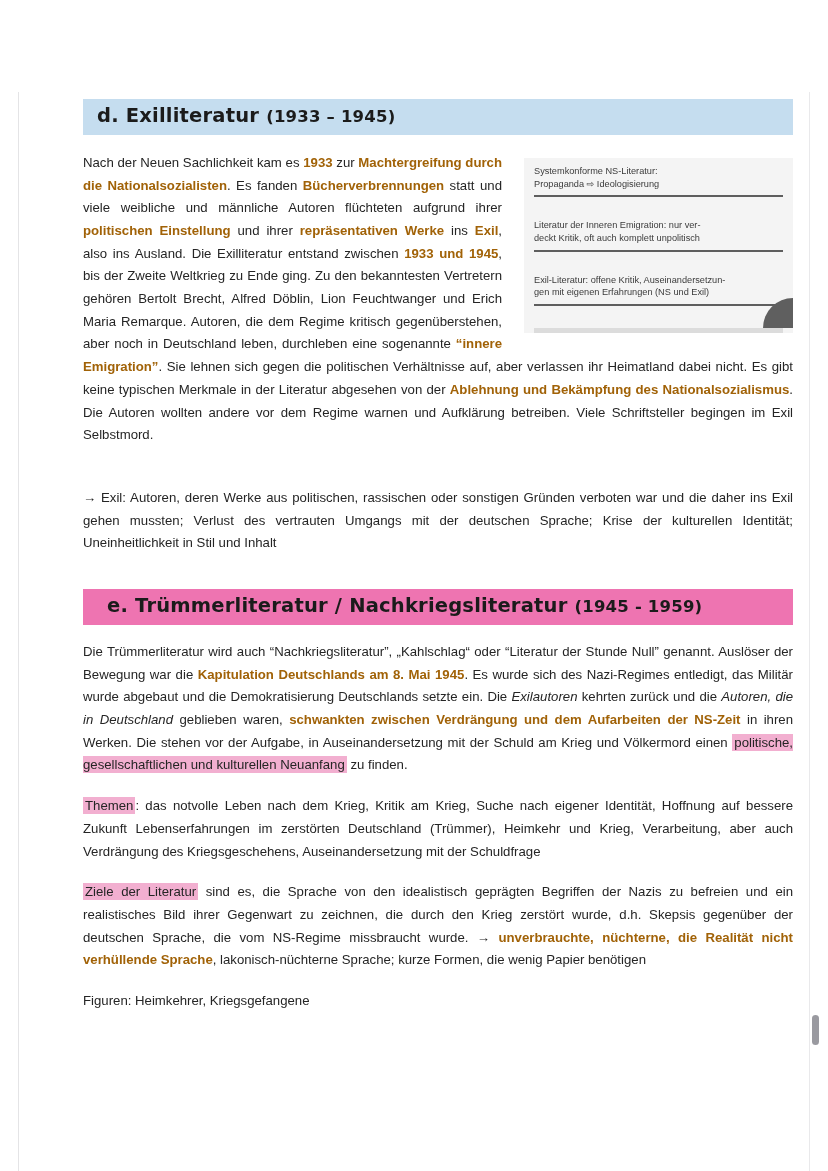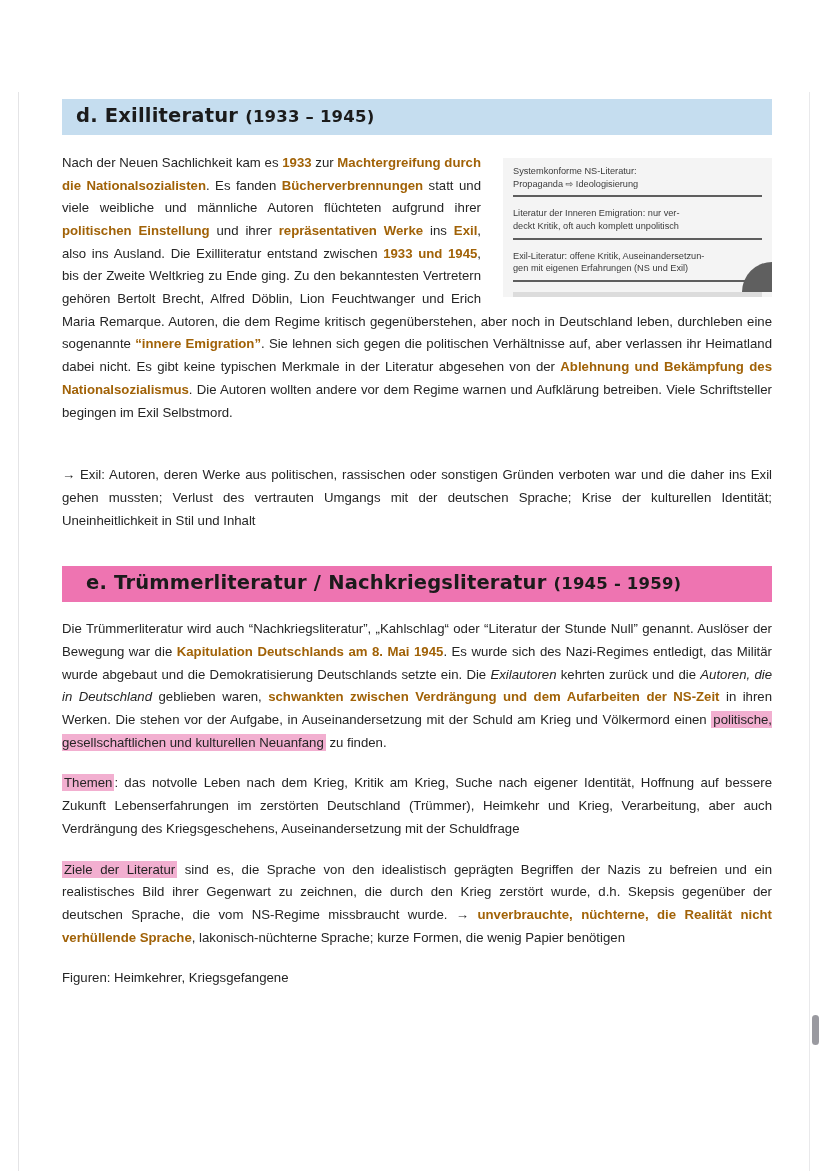--- a/index.html
+++ b/index.html
@@ -34,21 +34,21 @@
     right: 9px;
     top: 1015px;
     width: 7px;
     height: 30px;
     background: #9a9aa0;
     border-radius: 4px;
   }
 
   .content {
     position: absolute;
-    left: 62px;
+    left: 83px;
     top: 99px;
     width: 710px;
   }
 
   
   .head-band {
     font-family: "DejaVu Sans", sans-serif;
     font-weight: 700;
     font-size: 19.5px;
     letter-spacing: 0.2px;
@@ -95,21 +95,21 @@
     position: relative;
     padding: 7px 10px 0 10px;
     box-sizing: border-box;
     font-size: 9.2px;
     line-height: 1.38;
     color: #3b3b3b;
   }
   .infobox .ib-row {
     padding-bottom: 5px;
     border-bottom: 2px solid #5e5e5e;
-    margin-bottom: 10px;
+    margin-bottom: 22px;
   }
   .infobox .ib-row:last-of-type {
     margin-bottom: 0;
     padding-bottom: 4px;
   }
   .ib-foot {
     height: 5px;
     background: #dcdcdc;
   }
   .dogear {

